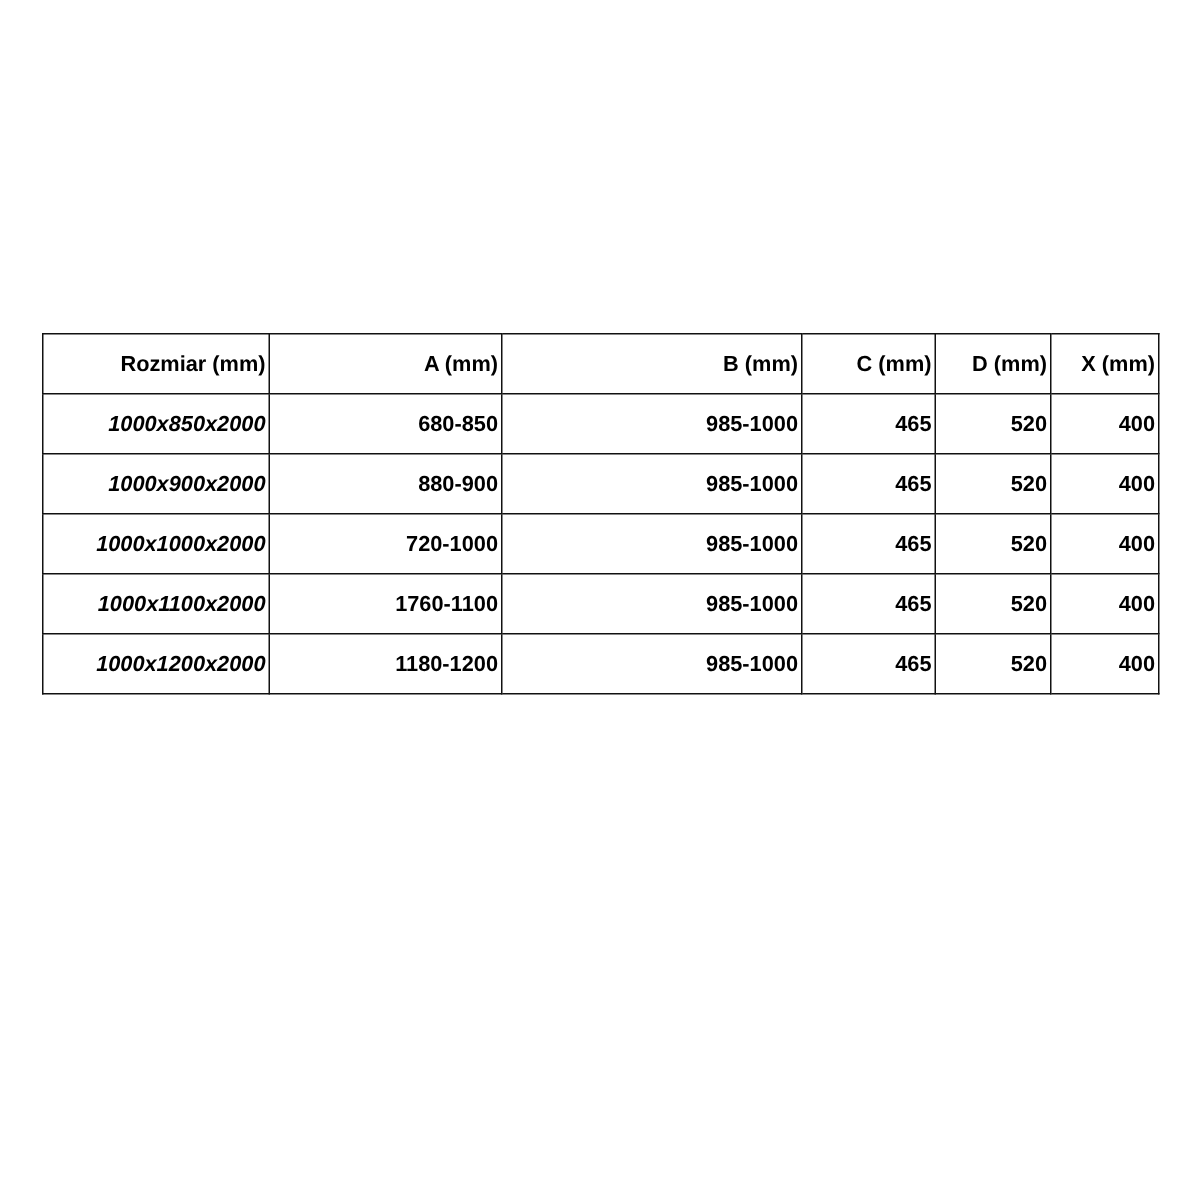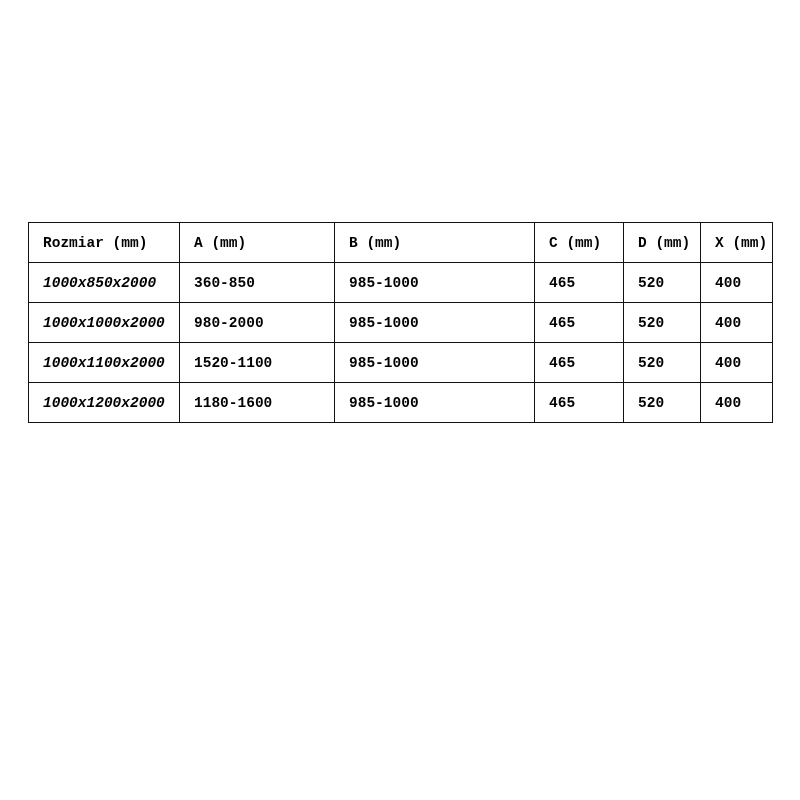--- a/index.html
+++ b/index.html
@@ -22,28 +22,27 @@
     width: 744px;
   }
   table.dim-table {
     border-collapse: collapse;
     width: 744px;
     table-layout: fixed;
   }
   table.dim-table td,
   table.dim-table th {
     border: 1px solid #111111;
-    text-align: left;
+    text-align: right;
     vertical-align: middle;
     height: 39px;
     font-size: 14.5px;
     font-weight: bold;
-    padding: 0 14px;
+    padding: 0 2px;
     white-space: nowrap;
-    font-family: Liberation Mono, monospace;
   }
   table.dim-table thead th {
     font-size: 14.5px;
     font-weight: bold;
   }
   table.dim-table tbody td.size-cell {
     font-style: italic;
   }
   
   col.c0 { width: 151px; }
@@ -72,45 +71,53 @@
         <th>A (mm)</th>
         <th>B (mm)</th>
         <th>C (mm)</th>
         <th>D (mm)</th>
         <th>X (mm)</th>
       </tr>
     </thead>
     <tbody>
       <tr>
         <td class="size-cell">1000x850x2000</td>
-        <td>360-850</td>
+        <td>680-850</td>
+        <td>985-1000</td>
+        <td>465</td>
+        <td>520</td>
+        <td>400</td>
+      </tr>
+      <tr>
+        <td class="size-cell">1000x900x2000</td>
+        <td>880-900</td>
         <td>985-1000</td>
         <td>465</td>
         <td>520</td>
         <td>400</td>
       </tr>
       <tr>
         <td class="size-cell">1000x1000x2000</td>
-        <td>980-2000</td>
+        <td>720-1000</td>
         <td>985-1000</td>
         <td>465</td>
         <td>520</td>
         <td>400</td>
       </tr>
       <tr>
         <td class="size-cell">1000x1100x2000</td>
-        <td>1520-1100</td>
+        <td>1760-1100</td>
         <td>985-1000</td>
         <td>465</td>
         <td>520</td>
         <td>400</td>
       </tr>
       <tr>
         <td class="size-cell">1000x1200x2000</td>
-        <td>1180-1600</td>
+        <td>1180-1200</td>
         <td>985-1000</td>
         <td>465</td>
         <td>520</td>
         <td>400</td>
       </tr>
     </tbody>
   </table>
 </div>
 
 </body></html>

